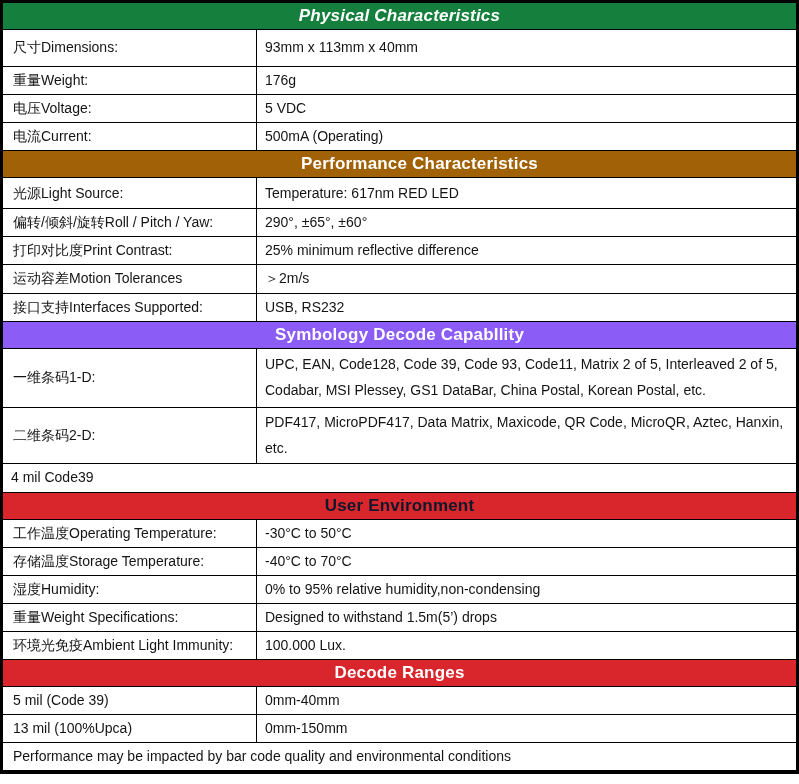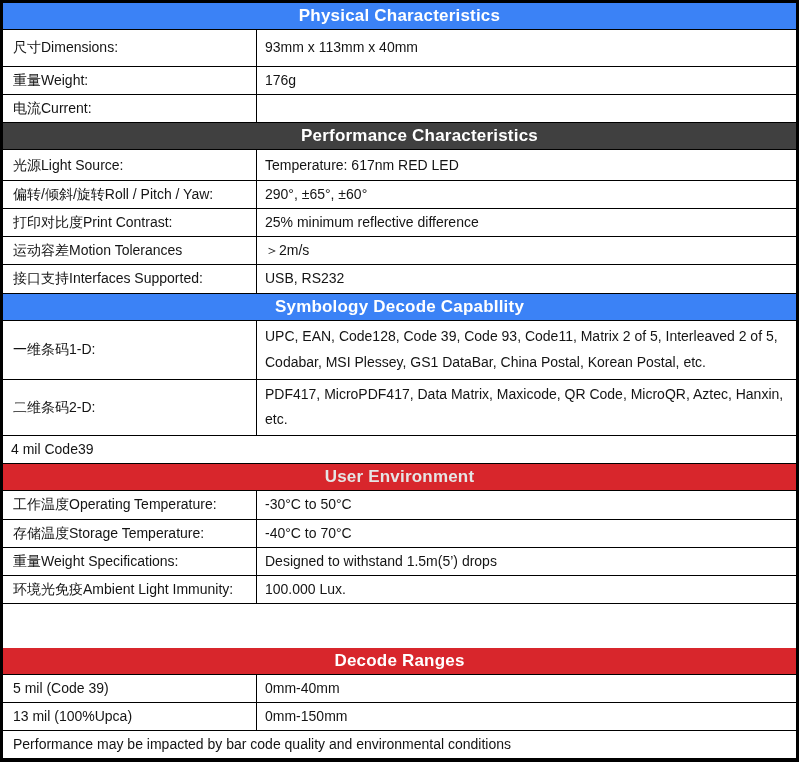--- a/index.html
+++ b/index.html
@@ -50,34 +50,39 @@
     flex:1;
     padding:2px 10px;
     box-sizing:border-box;
   }
 </style>
 </head>
 <body>
 
 <div class="sheet">
 
-  <div class="sec-header" style="background: #3b82f6; color: rgb(255, 255, 255);">Physical Characteristics</div>
+  <div class="sec-header" style="background: #15803d; color: rgb(255, 255, 255); font-style: italic;">Physical Characteristics</div>
   <div class="row" style="min-height:36px">
     <div class="cell label">尺寸Dimensions:</div>
     <div class="cell value">93mm x 113mm x 40mm</div>
   </div>
   <div class="row" style="min-height:23px">
     <div class="cell label">重量Weight:</div>
     <div class="cell value">176g</div>
   </div>
   <div class="row" style="min-height:23px">
+    <div class="cell label">电压Voltage:</div>
+    <div class="cell value">5 VDC</div>
+  </div>
+  <div class="row" style="min-height:23px">
     <div class="cell label">电流Current:</div>
+    <div class="cell value">500mA (Operating)</div>
   </div>
 
-  <div class="sec-header" style="background: #404040; color: rgb(255, 255, 255); padding-left: 40px;">Performance Characteristics</div>
+  <div class="sec-header" style="background: #a16207; color: rgb(255, 255, 255); padding-left: 40px;">Performance Characteristics</div>
   <div class="row" style="min-height:30px">
     <div class="cell label">光源Light Source:</div>
     <div class="cell value">Temperature: 617nm  RED LED</div>
   </div>
   <div class="row" style="min-height:25px">
     <div class="cell label">偏转/倾斜/旋转Roll / Pitch / Yaw:</div>
     <div class="cell value">290°, ±65°, ±60°</div>
   </div>
   <div class="row" style="min-height:24px">
     <div class="cell label">打印对比度Print Contrast:</div>
@@ -85,52 +90,56 @@
   </div>
   <div class="row" style="min-height:24px">
     <div class="cell label">运动容差Motion Tolerances</div>
     <div class="cell value">＞2m/s</div>
   </div>
   <div class="row" style="min-height:24px">
     <div class="cell label">接口支持Interfaces Supported:</div>
     <div class="cell value">USB, RS232</div>
   </div>
 
-  <div class="sec-header" style="background: #3b82f6; color: rgb(255, 255, 255);">Symbology Decode CapabIlity</div>
+  <div class="sec-header" style="background: #8b5cf6; color: rgb(255, 255, 255);">Symbology Decode CapabIlity</div>
   <div class="row" style="min-height:58px">
     <div class="cell label">一维条码1-D:</div>
     <div class="cell value" style="line-height:1.85">UPC, EAN, Code128, Code 39, Code 93, Code11, Matrix 2 of 5, Interleaved 2 of 5, Codabar, MSI Plessey, GS1 DataBar, China Postal, Korean Postal, etc.</div>
   </div>
   <div class="row" style="min-height:50px">
     <div class="cell label">二维条码2-D:</div>
     <div class="cell value" style="line-height:1.85">PDF417, MicroPDF417, Data Matrix, Maxicode, QR Code, MicroQR, Aztec, Hanxin, etc.</div>
   </div>
   <div class="row" style="min-height:24px">
     <div class="cell value">4 mil Code39</div>
   </div>
 
-  <div class="sec-header" style="background: rgb(216, 38, 44); color: #e5e5e5;">User Environment</div>
+  <div class="sec-header" style="background: rgb(216, 38, 44); color: #0f172a;">User Environment</div>
   <div class="row" style="min-height:26px">
     <div class="cell label">工作温度Operating Temperature:</div>
     <div class="cell value">-30°C to 50°C</div>
   </div>
   <div class="row" style="min-height:24px">
     <div class="cell label">存储温度Storage Temperature:</div>
     <div class="cell value">-40°C to 70°C</div>
+  </div>
+  <div class="row" style="min-height:23px">
+    <div class="cell label">湿度Humidity:</div>
+    <div class="cell value">0% to 95% relative humidity,non-condensing</div>
   </div>
   <div class="row" style="min-height:24px">
     <div class="cell label">重量Weight Specifications:</div>
     <div class="cell value">Designed to withstand 1.5m(5’) drops</div>
   </div>
   <div class="row" style="min-height:24px">
     <div class="cell label">环境光免疫Ambient Light Immunity:</div>
     <div class="cell value">100.000 Lux.</div>
   </div>
 
-  <div class="sec-header" style="background: rgb(216, 38, 44); color: rgb(255, 255, 255); margin-top: 44px;">Decode Ranges</div>
+  <div class="sec-header" style="background: rgb(216, 38, 44); color: rgb(255, 255, 255);">Decode Ranges</div>
   <div class="row" style="min-height:24px">
     <div class="cell label">5 mil (Code 39)</div>
     <div class="cell value">0mm-40mm</div>
   </div>
   <div class="row" style="min-height:23px">
     <div class="cell label">13 mil (100%Upca)</div>
     <div class="cell value">0mm-150mm</div>
   </div>
 
   <div class="row full" style="min-height:23px">

